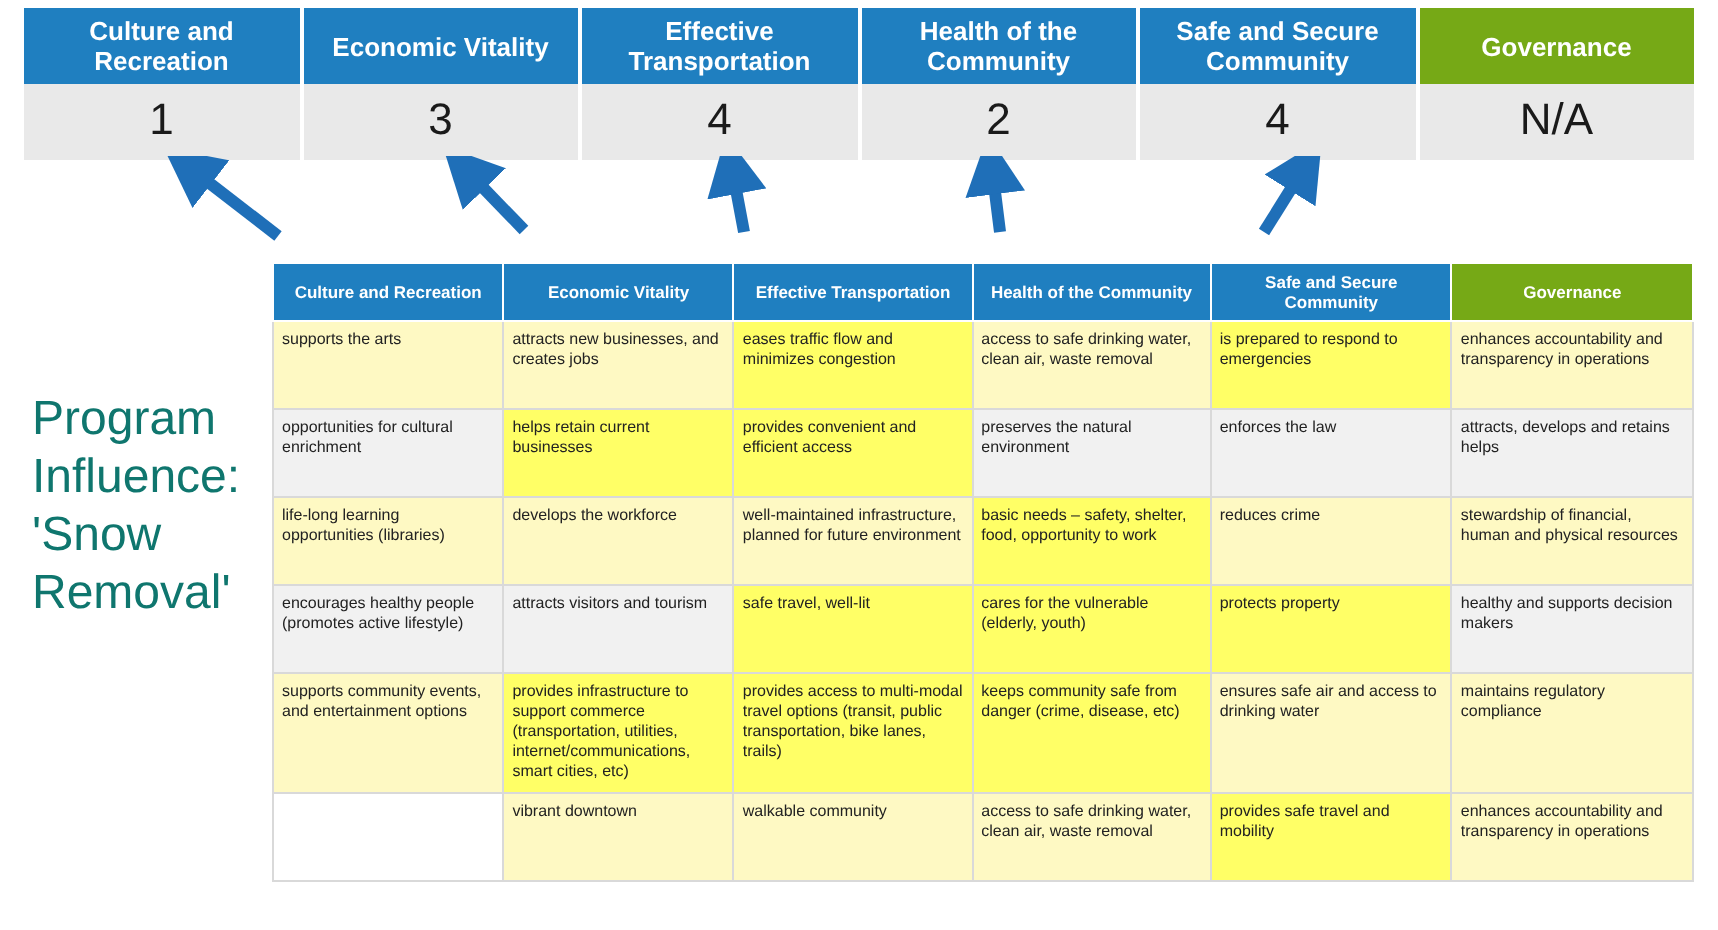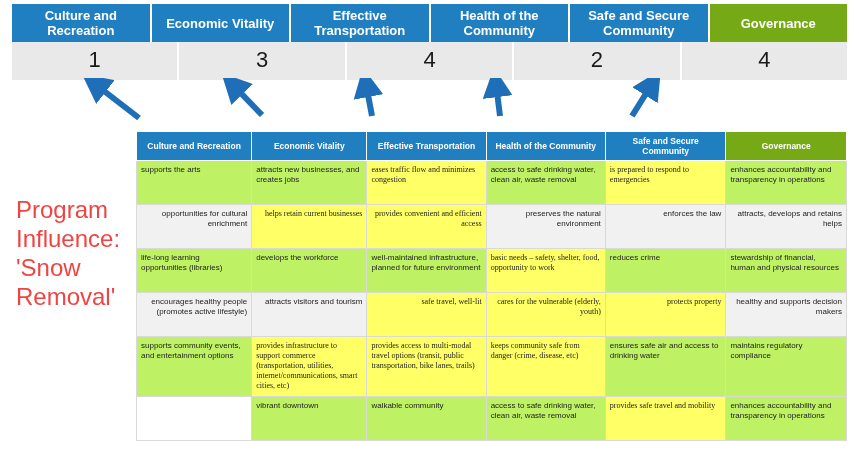--- a/index.html
+++ b/index.html
@@ -77,21 +77,21 @@
   }
 
   
   .caption {
     position: absolute;
     left: 16px;
     top: 195px;
     width: 120px;
     font-size: 24px;
     line-height: 29px;
-    color: #ef4444;
+    color: #0f766e;
   }
 
   
   .matrix {
     position: absolute;
     left: 136px;
     top: 131px;
     width: 711px;
     border-collapse: collapse;
     table-layout: fixed;
@@ -109,45 +109,46 @@
     vertical-align: middle;
   }
   .matrix th.gov { background: #76a916; }
   .matrix td {
     font-size: 8px;
     line-height: 10px;
     color: #222222;
     vertical-align: top;
     padding: 4px 4px 5px 4px;
     border: 1px solid #d9d9d9;
-    background: #bef264;
+    background: #fef9c3;
     height: 34px;
   }
-  .matrix tr.alt td { background: #f1f1f1; text-align: right; }
-  .matrix td.hl { background: #ffff66 !important; font-family: Liberation Serif, serif; }
+  .matrix tr.alt td { background: #f1f1f1; }
+  .matrix td.hl { background: #ffff66 !important; }
   .matrix td.empty { background: #ffffff !important; border-color: #d9d9d9; }
 </style>
 </head>
 <body>
 
 <div class="top-band">
   <div class="top-header-row">
     <div class="top-header-cell">Culture and Recreation</div>
     <div class="top-header-cell">Economic Vitality</div>
     <div class="top-header-cell">Effective Transportation</div>
     <div class="top-header-cell">Health of the Community</div>
     <div class="top-header-cell">Safe and Secure Community</div>
     <div class="top-header-cell gov">Governance</div>
   </div>
   <div class="top-score-row">
     <div class="top-score-cell">1</div>
     <div class="top-score-cell">3</div>
     <div class="top-score-cell">4</div>
     <div class="top-score-cell">2</div>
     <div class="top-score-cell">4</div>
+    <div class="top-score-cell">N/A</div>
   </div>
 </div>
 
 <svg class="arrows" viewBox="0 0 859 55" xmlns="http://www.w3.org/2000/svg">
   <defs>
     <marker id="ah" markerWidth="5" markerHeight="5" refX="2.2" refY="2.5" orient="auto">
       <path d="M0,0 L5,2.5 L0,5 z" fill="#1f6fb8"></path>
     </marker>
   </defs>
   <line x1="139" y1="40" x2="95" y2="6" stroke="#1f6fb8" stroke-width="6" marker-end="url(#ah)"></line>

